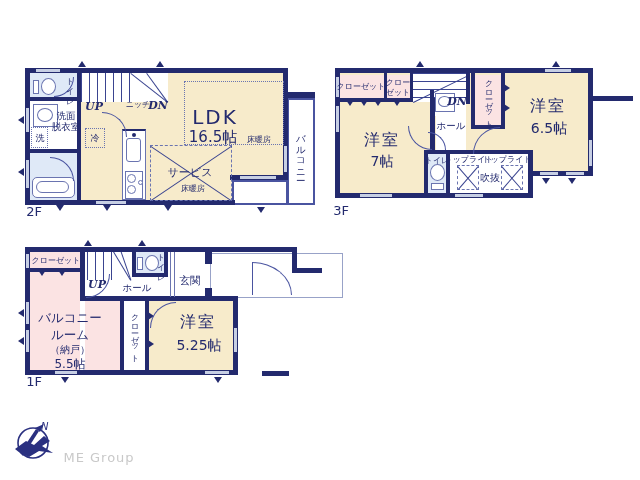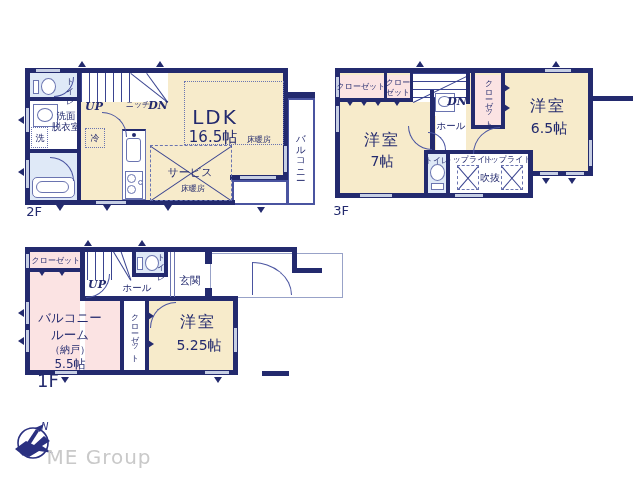--- a/index.html
+++ b/index.html
@@ -292,27 +292,27 @@
     <div class="vlbl" style="left:160px;top:263px;font-size:8px">トイレ</div>
     <div class="lbl" style="left:137px;top:288px;font-size:9.5px">ホール</div>
     <div class="lbl" style="left:190px;top:280px;font-size:10.5px">玄関</div>
     <div class="lbl" style="left:70px;top:318px;font-size:12.5px">バルコニー</div>
     <div class="lbl" style="left:70px;top:335px;font-size:12.5px">ルーム</div>
     <div class="lbl" style="left:70px;top:350px;font-size:10px">（納戸）</div>
     <div class="lbl" style="left:70px;top:364px;font-size:12px">5.5帖</div>
     <div class="vlbl" style="left:134px;top:334px;font-size:8px">クローゼット</div>
     <div class="lbl" style="left:198px;top:322px;font-size:16px;letter-spacing:2px">洋室</div>
     <div class="lbl" style="left:199px;top:345px;font-size:14px">5.25帖</div>
-    <div class="lbl" style="left:48px;top:381px;font-size:18px">1F</div>
+    <div class="lbl" style="left:34px;top:381px;font-size:13px">1F</div>
   </div>
 
   <div>
     <svg width="56" height="56" viewBox="0 0 56 56" style="position:absolute;left:14px;top:421px">
       <circle cx="19" cy="22" r="15" fill="none" stroke="#2a3080" stroke-width="1.6"></circle>
       <polygon points="9,35 25,10 22,8 6,32" fill="#2a3080"></polygon>
       <polygon points="26,11 30,3 21,7" fill="#2a3080"></polygon>
       <path d="M1 28 L12 20 L20 24 L30 15 L36 20 L28 25 L39 32 L25 30 L15 36 L6 32 Z" fill="#2a3080"></path>
       <text x="27" y="9" font-size="10" font-style="italic" fill="#2a3080">N</text>
     </svg>
-    <div class="lbl" style="left:99px;top:457px;font-size:20px;color:#c9c9c9;letter-spacing:1px">ME Group</div>
+    <div class="lbl" style="left:99px;top:457px;font-size:13px;color:#c9c9c9;letter-spacing:1px">ME Group</div>
   </div>
 
 </div>
 
 </body></html>

